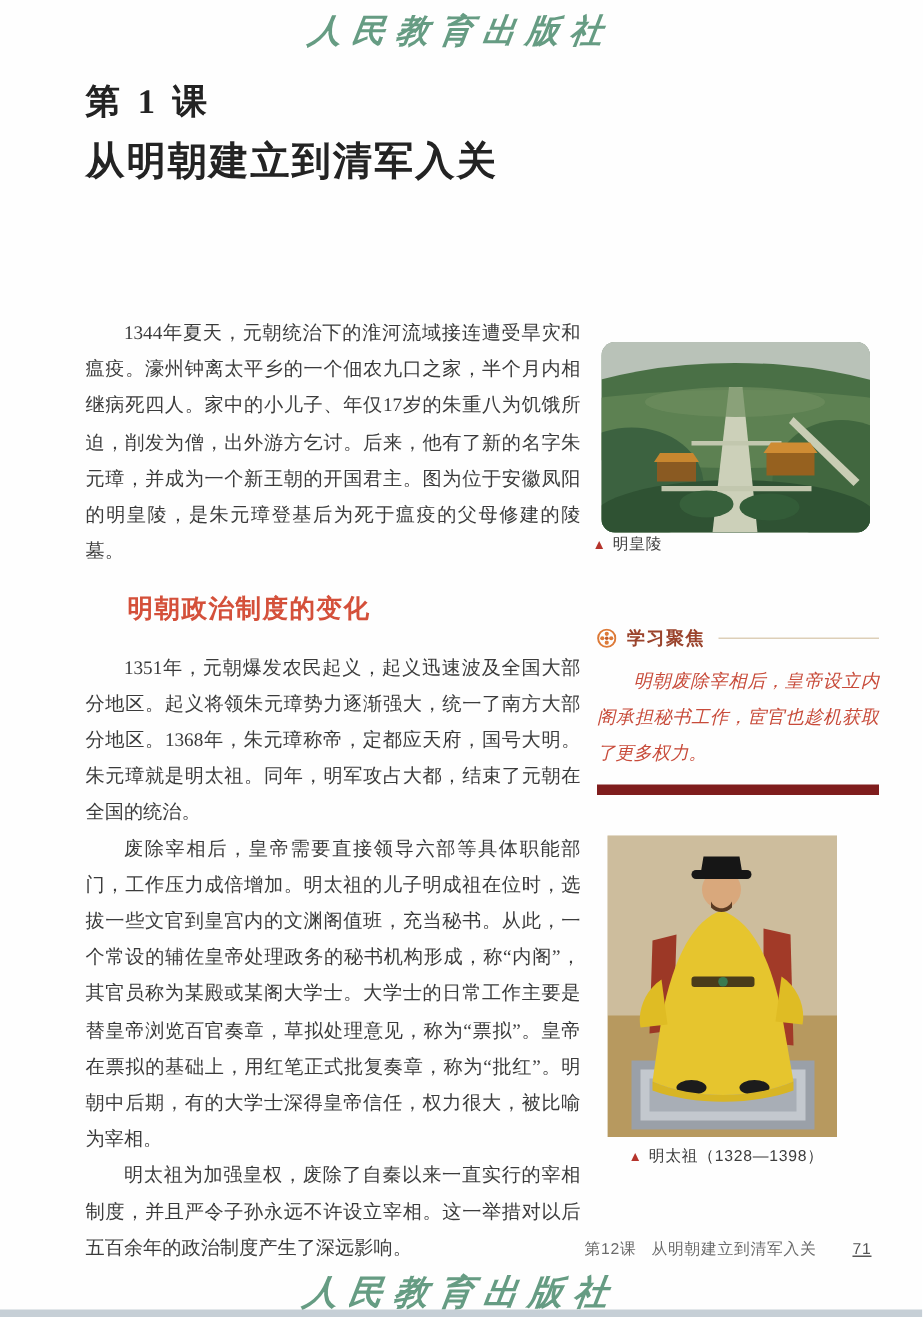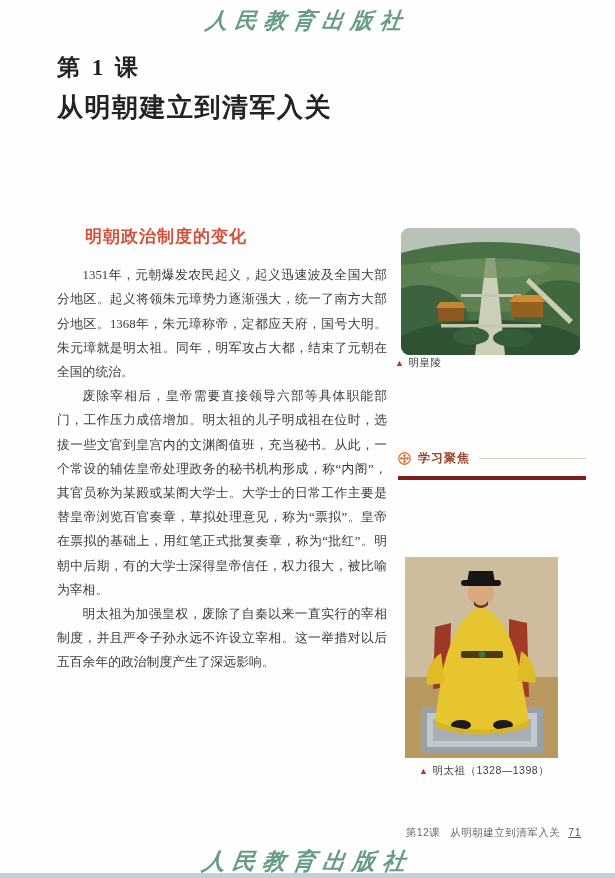--- a/index.html
+++ b/index.html
@@ -61,23 +61,23 @@
   .caption{
     position:absolute;
     font-family:"Liberation Sans","DejaVu Sans",sans-serif;
     font-size:10.5px;color:#3c3c3c;letter-spacing:.5px;
   }
   .caption .marker{color:var(--marker-red);font-size:9px;margin-right:4px;}
   .caption-tomb{left:395px;top:356px;}
   .caption-portrait{left:419px;top:764px;}
   
   .focus-box{
-    position:absolute;left:398px;top:450px;width:188px;
+    position:absolute;left:398px;top:417px;width:188px;
     padding-bottom:9px;
-    border-bottom:4px solid #7f1d1d;
+    border-bottom:7px solid #7f1d1d;
   }
   .focus-head{display:flex;align-items:center;}
   .focus-head .ficon{flex:0 0 auto;width:13px;height:13px;margin-right:7px;}
   .focus-title{
     font-family:"Liberation Sans","DejaVu Sans",sans-serif;
     font-size:12px;font-weight:bold;color:var(--focus-title);letter-spacing:1px;
   }
   .focus-rule{flex:1;height:1px;background:#ddcfb8;margin-left:9px;}
   .focus-text{
     margin:8px 0 0 0;
@@ -92,39 +92,40 @@
     overflow:hidden;background:#cdbd9d;
   }
   .figure-portrait svg{display:block;width:100%;height:100%;}
   
   .running-footer{
     position:absolute;top:826px;right:34px;
     font-family:"Liberation Sans","DejaVu Sans",sans-serif;
     font-size:10.5px;color:#6a6a6a;letter-spacing:.5px;
   }
   .running-footer .sep{display:inline-block;width:10px;}
-  .running-footer .pagenum{margin-left:8px;color:#555;text-decoration:underline;}
+  .running-footer .pagenum{margin-left:24px;color:#555;text-decoration:underline;}
   .bottom-band{
     position:absolute;left:0;right:0;bottom:0;height:5px;
     background:#c6cfd6;
   }
 </style>
 </head>
 <body>
 
 <div class="page">
 
   <div class="pub-logo top">人民教育出版社</div>
 
   <div class="title-block">
     <div class="title-line1">第 1 课</div>
     <div class="title-line2">从明朝建立到清军入关</div>
   </div>
 
   <div class="main-col">
+    <p>1344年夏天，元朝统治下的淮河流域接连遭受旱灾和瘟疫。濠州钟离太平乡的一个佃农九口之家，半个月内相继病死四人。家中的小儿子、年仅17岁的朱重八为饥饿所迫，削发为僧，出外游方乞讨。后来，他有了新的名字朱元璋，并成为一个新王朝的开国君主。图为位于安徽凤阳的明皇陵，是朱元璋登基后为死于瘟疫的父母修建的陵墓。</p>
     <div class="section-heading">明朝政治制度的变化</div>
     <p>1351年，元朝爆发农民起义，起义迅速波及全国大部分地区。起义将领朱元璋势力逐渐强大，统一了南方大部分地区。1368年，朱元璋称帝，定都应天府，国号大明。朱元璋就是明太祖。同年，明军攻占大都，结束了元朝在全国的统治。</p>
     <p>废除宰相后，皇帝需要直接领导六部等具体职能部门，工作压力成倍增加。明太祖的儿子明成祖在位时，选拔一些文官到皇宫内的文渊阁值班，充当秘书。从此，一个常设的辅佐皇帝处理政务的秘书机构形成，称“内阁”，其官员称为某殿或某阁大学士。大学士的日常工作主要是替皇帝浏览百官奏章，草拟处理意见，称为“票拟”。皇帝在票拟的基础上，用红笔正式批复奏章，称为“批红”。明朝中后期，有的大学士深得皇帝信任，权力很大，被比喻为宰相。</p>
     <p>明太祖为加强皇权，废除了自秦以来一直实行的宰相制度，并且严令子孙永远不许设立宰相。这一举措对以后五百余年的政治制度产生了深远影响。</p>
   </div>
 
   <div class="figure-tomb">
     <svg viewBox="0 0 179 127">
       <rect x="0" y="0" width="179" height="127" fill="#aab5aa"></rect>
       <rect x="0" y="0" width="179" height="26" fill="#b9c2b8"></rect>
@@ -156,20 +157,21 @@
         <circle cx="7" cy="7" r="6.2" fill="none" stroke="#dd7a38" stroke-width="1.4"></circle>
         <circle cx="7" cy="3.8" r="1.5" fill="#dd7a38"></circle>
         <circle cx="7" cy="10.2" r="1.5" fill="#dd7a38"></circle>
         <circle cx="3.8" cy="7" r="1.5" fill="#dd7a38"></circle>
         <circle cx="10.2" cy="7" r="1.5" fill="#dd7a38"></circle>
         <circle cx="7" cy="7" r="1.3" fill="#c05a28"></circle>
       </svg>
       <span class="focus-title">学习聚焦</span>
       <span class="focus-rule"></span>
     </div>
+    <p class="focus-text">明朝废除宰相后，皇帝设立内阁承担秘书工作，宦官也趁机获取了更多权力。</p>
   </div>
 
   <div class="figure-portrait">
     <svg viewBox="0 0 153 201">
       <rect x="0" y="0" width="153" height="120" fill="#cdbd9d"></rect>
       <rect x="0" y="120" width="153" height="81" fill="#b7995f"></rect>
       <rect x="16" y="150" width="122" height="46" fill="#9aa0a8"></rect>
       <rect x="22" y="156" width="110" height="34" fill="#c3c8ce"></rect>
       <rect x="28" y="162" width="98" height="22" fill="#a8aeb6"></rect>
       <path d="M104,62 L122,66 L124,140 L104,138 Z" fill="#a23a28"></path>

